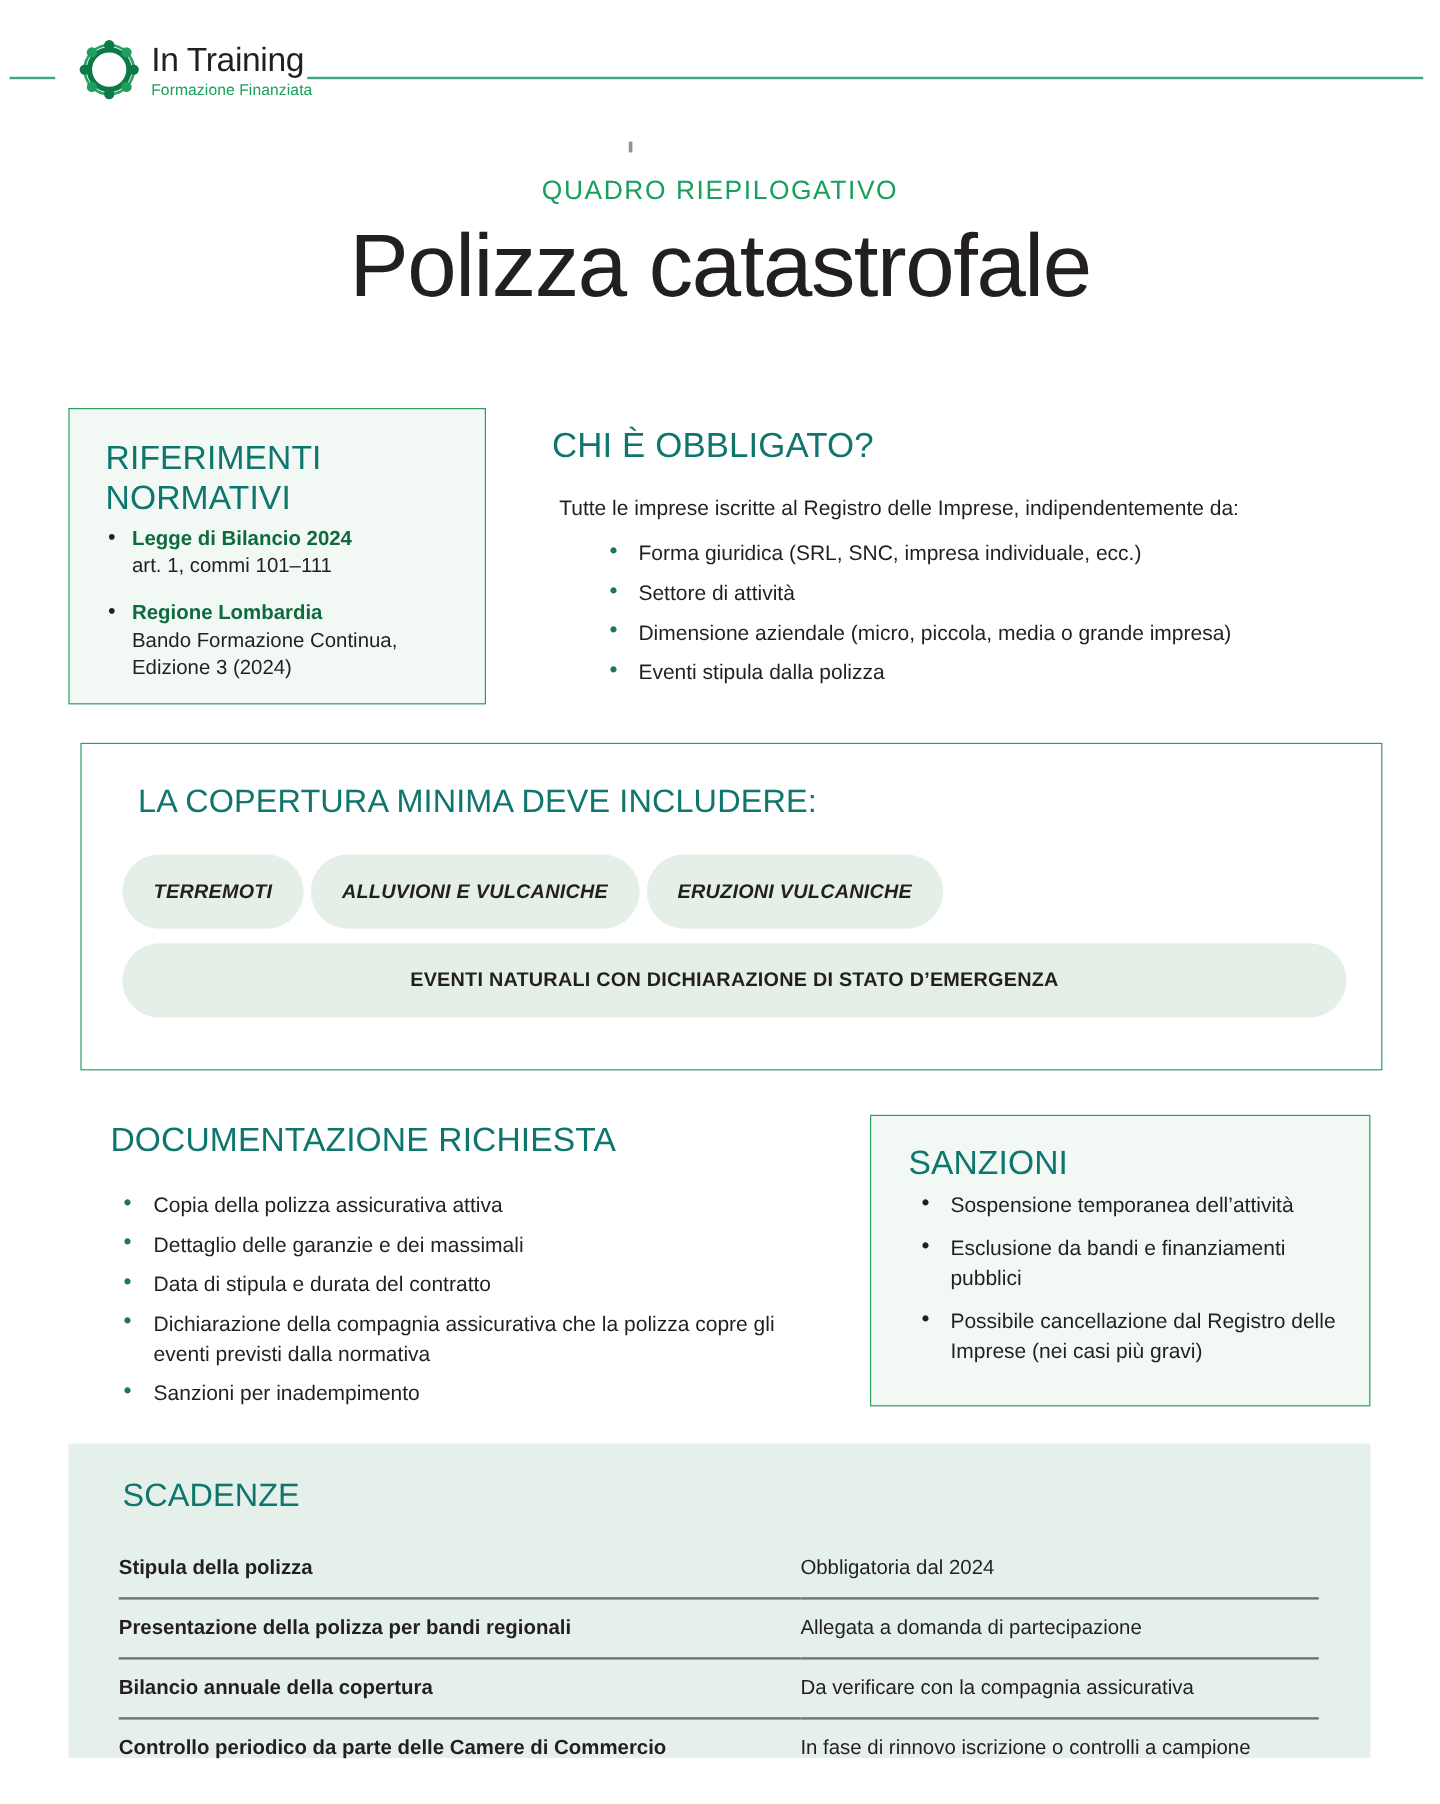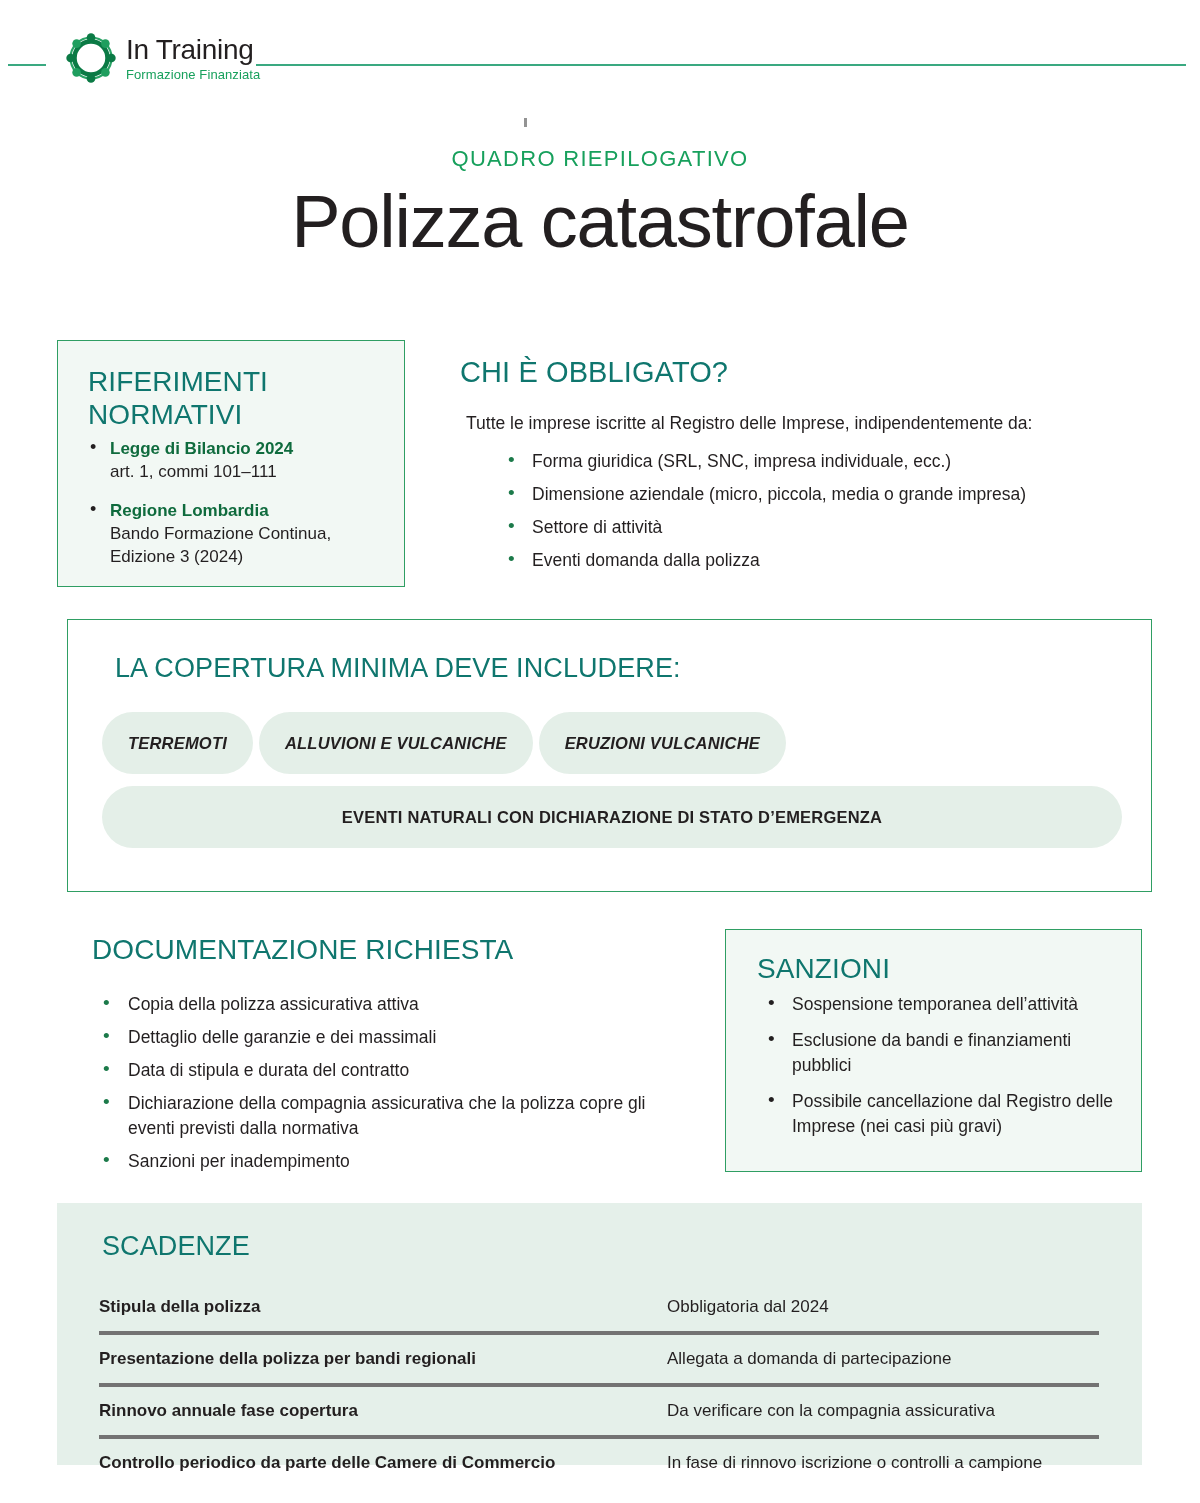--- a/index.html
+++ b/index.html
@@ -284,21 +284,21 @@
   .sc-table {
     position: absolute;
     left: 42px; top: 80px;
     width: 1000px;
     border-collapse: collapse;
   }
   .sc-table td {
     padding: 13px 0 13px 0;
     font-size: 17px;
     line-height: 22px;
-    border-bottom: 4px solid #737373;
+    border-bottom: 2px solid #737373;
     vertical-align: top;
   }
   .sc-table tr:last-child td { border-bottom: none; }
   .sc-label { font-weight: bold; color: #231f20; width: 568px; }
   .sc-value { color: #231f20; }
 </style>
 </head>
 <body>
 
 <div class="header">
@@ -344,23 +344,23 @@
       <span class="ref-sub">Bando Formazione Continua, Edizione 3 (2024)</span>
     </li>
   </ul>
 </section>
 
 <section id="obbligato">
   <h2 class="sec-title">CHI È OBBLIGATO?</h2>
   <p class="obb-intro">Tutte le imprese iscritte al Registro delle Imprese, indipendentemente da:</p>
   <ul class="obb-list">
     <li>Forma giuridica (SRL, SNC, impresa individuale, ecc.)</li>
+    <li>Settore di attività</li>
     <li>Dimensione aziendale (micro, piccola, media o grande impresa)</li>
-    <li>Settore di attività</li>
-    <li>Eventi domanda dalla polizza</li>
+    <li>Eventi stipula dalla polizza</li>
   </ul>
 </section>
 
 <section class="panel-white" id="copertura">
   <h2 class="sec-title">LA COPERTURA MINIMA DEVE INCLUDERE:</h2>
   <div class="chip-row">
     <div class="chip">TERREMOTI</div>
     <div class="chip">ALLUVIONI E VULCANICHE</div>
     <div class="chip">ERUZIONI VULCANICHE</div>
   </div>
@@ -393,21 +393,21 @@
     <tbody>
       <tr>
         <td class="sc-label">Stipula della polizza</td>
         <td class="sc-value">Obbligatoria dal 2024</td>
       </tr>
       <tr>
         <td class="sc-label">Presentazione della polizza per bandi regionali</td>
         <td class="sc-value">Allegata a domanda di partecipazione</td>
       </tr>
       <tr>
-        <td class="sc-label">Rinnovo annuale fase copertura</td>
+        <td class="sc-label">Bilancio annuale della copertura</td>
         <td class="sc-value">Da verificare con la compagnia assicurativa</td>
       </tr>
       <tr>
         <td class="sc-label">Controllo periodico da parte delle Camere di Commercio</td>
         <td class="sc-value">In fase di rinnovo iscrizione o controlli a campione</td>
       </tr>
     </tbody>
   </table>
 </section>
 

